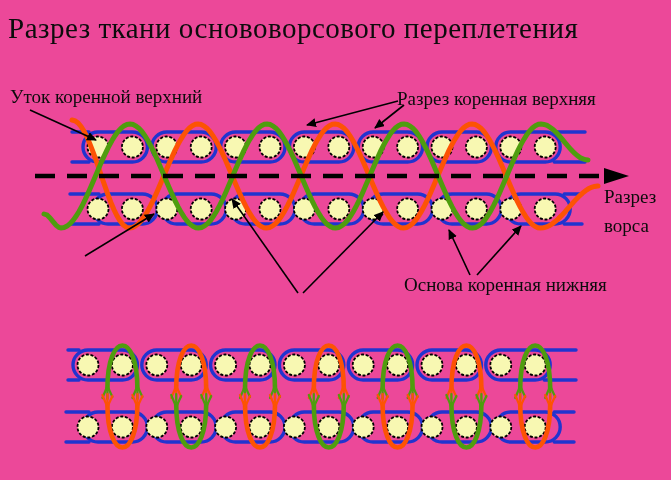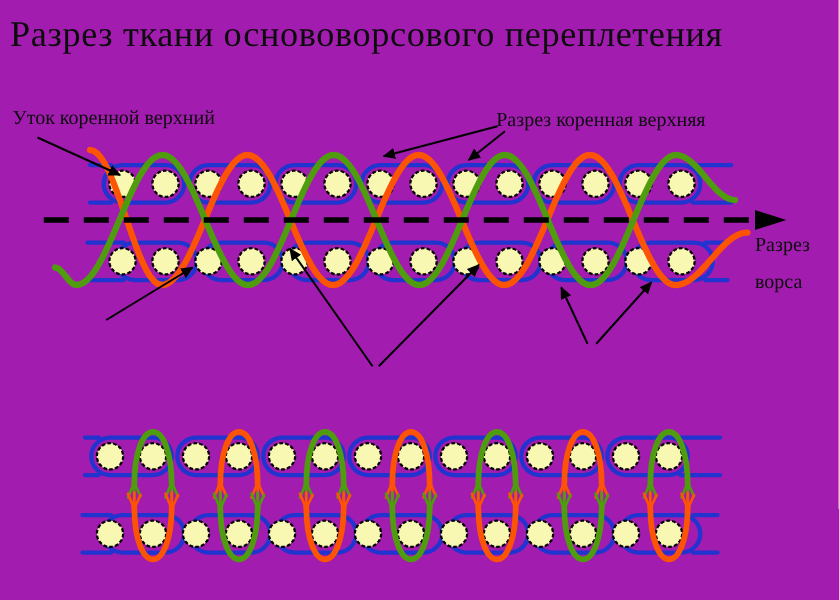--- a/index.html
+++ b/index.html
@@ -1,20 +1,20 @@
 <!DOCTYPE html>
 <html><head>
 <meta charset="utf-8">
 <style>
   html,body{margin:0;padding:0;background:#ffffff;}
-  .stage{position:relative;width:671px;height:480px;background:#a21caf;overflow:hidden;
+  .stage{position:relative;width:671px;height:480px;background:#ec4899;overflow:hidden;
          font-family:"Liberation Serif", serif;color:#0c0c0c;}
   svg{position:absolute;left:0;top:0;}
   .title{position:absolute;left:8px;top:12px;font-size:29px;letter-spacing:.5px;white-space:nowrap;}
-  .lbl{position:absolute;font-size:16px;white-space:nowrap;}
+  .lbl{position:absolute;font-size:19px;white-space:nowrap;}
   .lbl-weft-upper{left:10px;top:86px;}
   .lbl-warp-upper{left:397px;top:88px;}
   .lbl-cut{left:604px;top:182px;width:72px;white-space:normal;line-height:29px;}
   .lbl-weft-lower{left:12px;top:261px;}
   .lbl-warp-lower{left:404px;top:274px;}
   .lbl-pile-warp{left:222px;top:299px;}
 </style>
 </head>
 <body>
 
@@ -241,13 +241,14 @@
         <line x1="303" y1="293" x2="383" y2="212" stroke="#000000" stroke-width="1.6" marker-end="url(#ah)"></line>
         <line x1="470" y1="275" x2="449" y2="230" stroke="#000000" stroke-width="1.6" marker-end="url(#ah)"></line>
         <line x1="477" y1="275" x2="521" y2="226" stroke="#000000" stroke-width="1.6" marker-end="url(#ah)"></line>
       </g>
     </svg>
 
   <div class="title">Разрез ткани основоворсового переплетения</div>
   <div class="lbl lbl-weft-upper">Уток коренной верхний</div>
   <div class="lbl lbl-warp-upper">Разрез коренная верхняя</div>
   <div class="lbl lbl-cut">Разрез ворса</div>
+  <div class="lbl lbl-warp-lower">Основа коренная нижняя</div>
 </div>
 
 </body></html>

